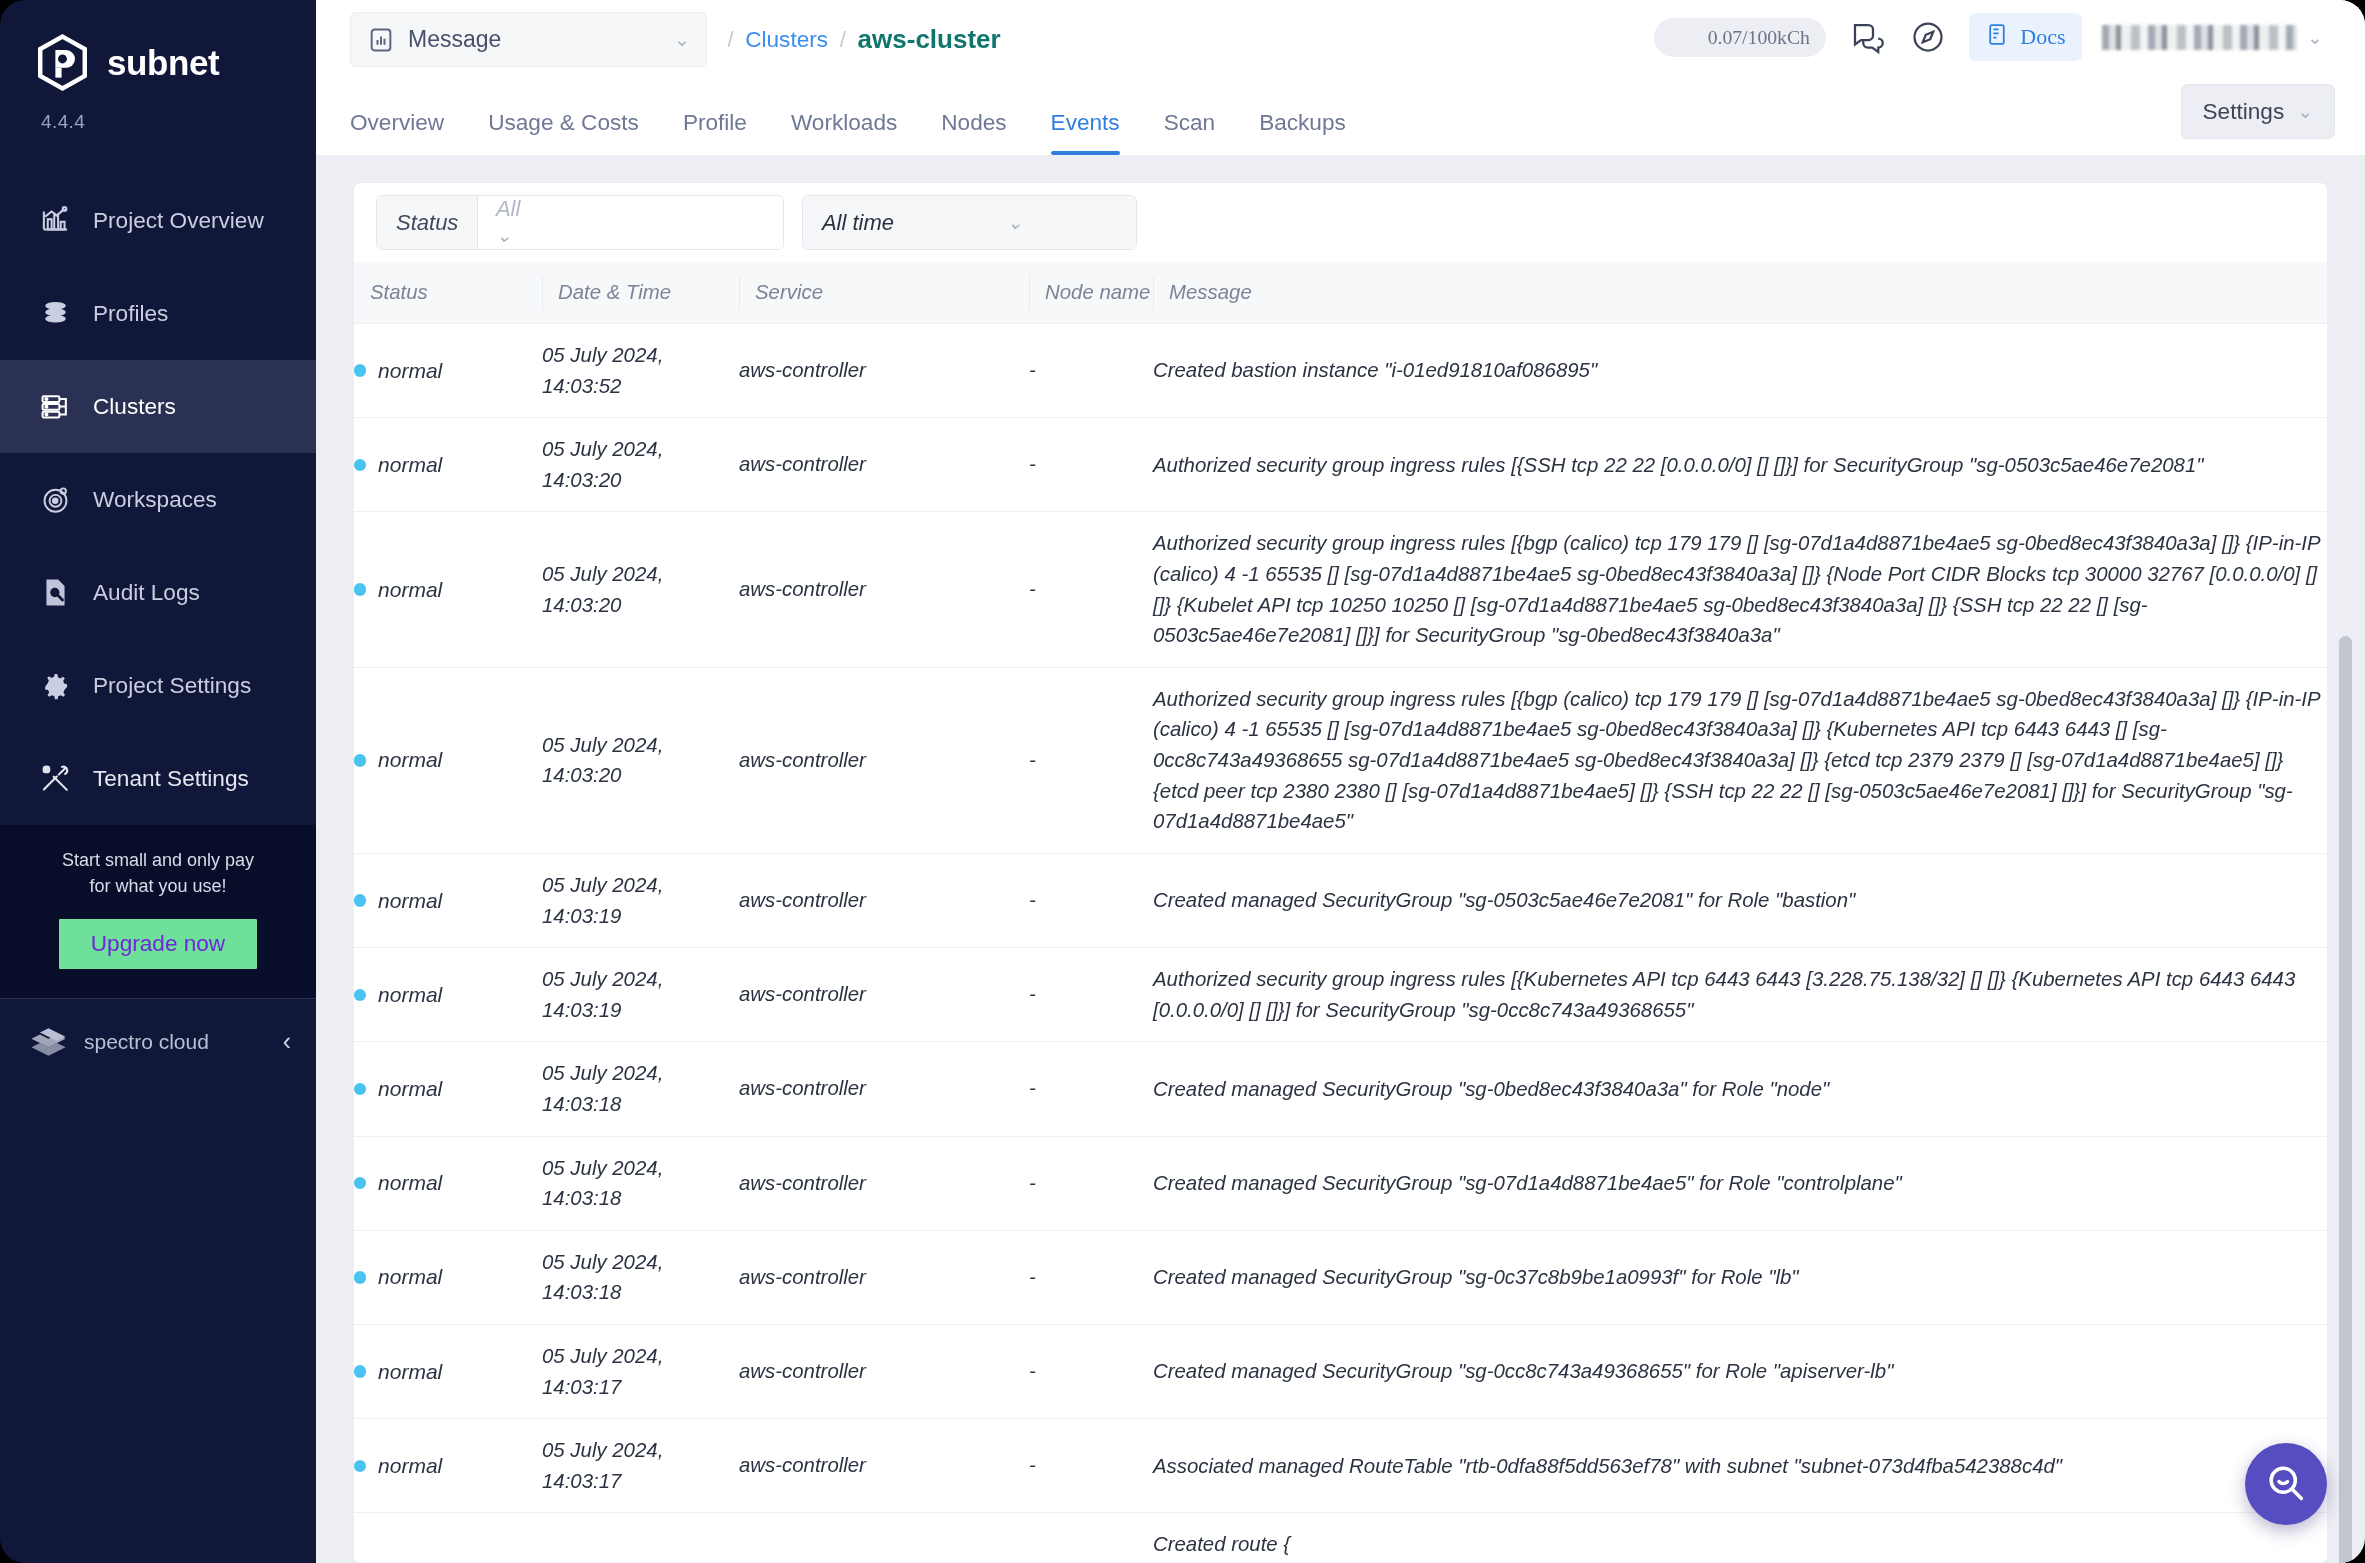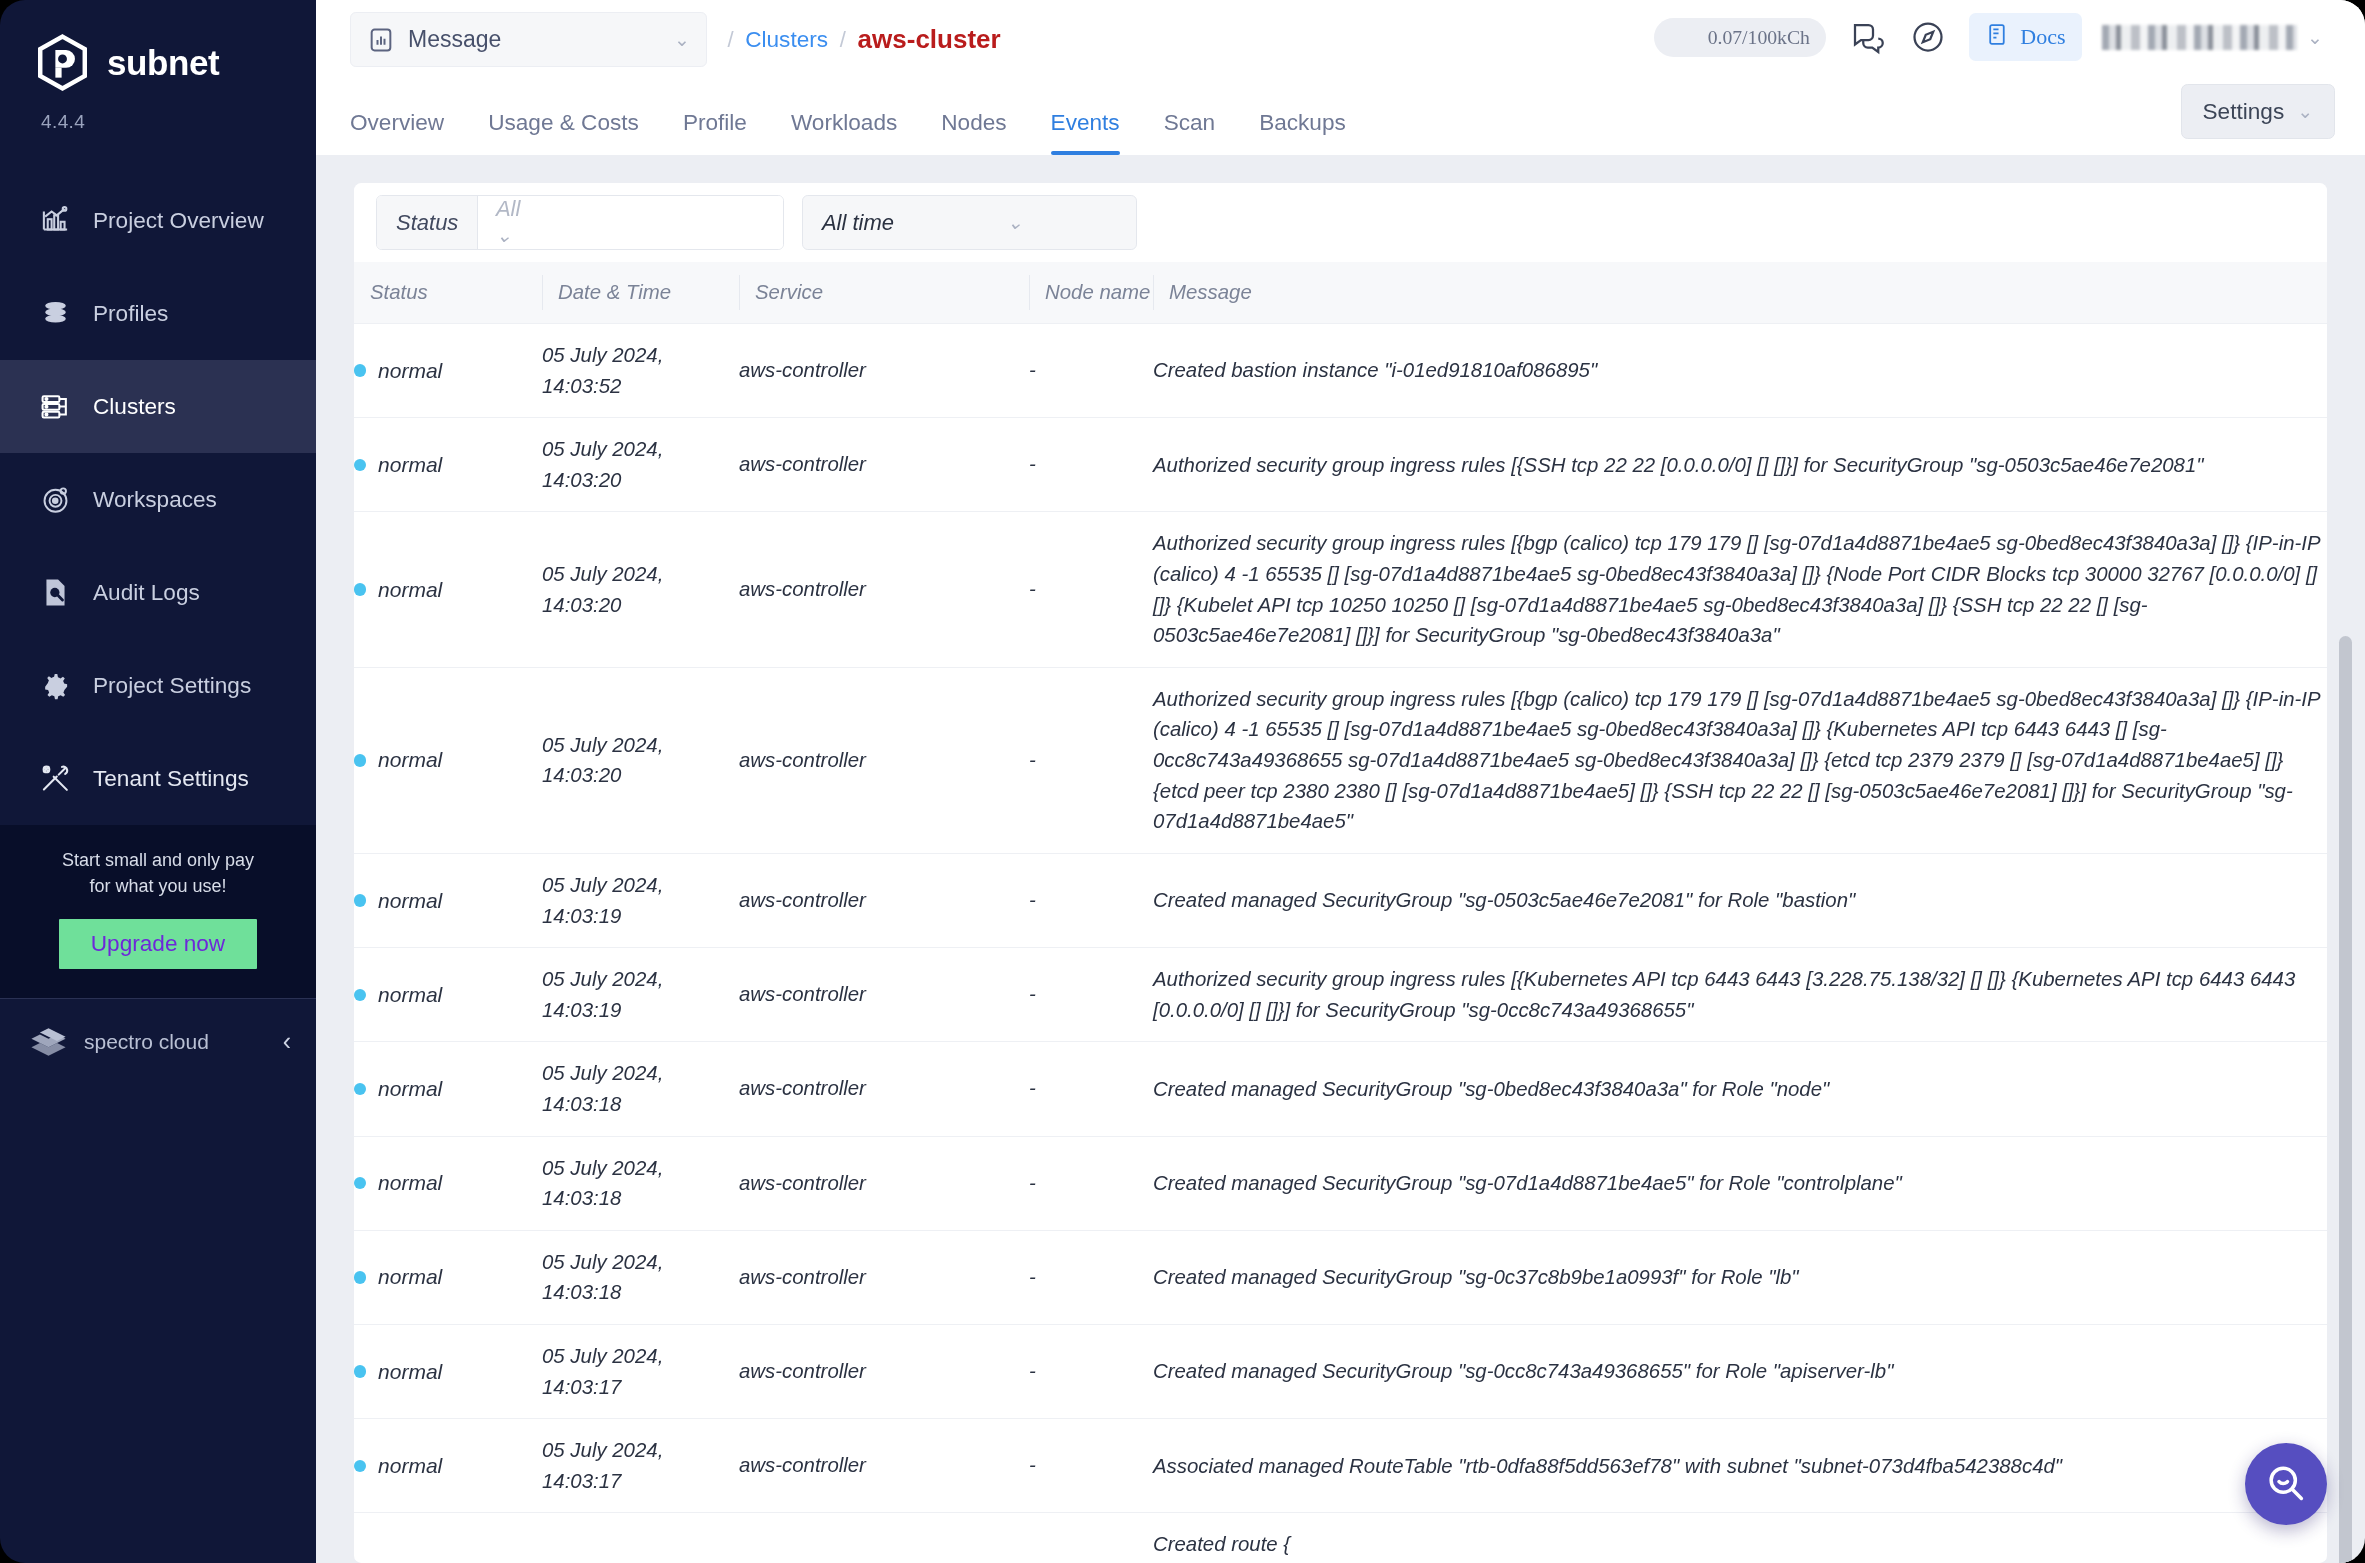--- a/index.html
+++ b/index.html
@@ -106,21 +106,21 @@
     background: #f6f7f9; border: 0.7px solid #eceef3; border-radius: 5.8px;
     display: flex; align-items: center; padding: 0 16px; gap: 13px;
     cursor: pointer;
   }
   .proj-ico { width: 28px; height: 28px; flex: 0 0 28px; }
   .proj-label { flex: 1 1 auto; font-size: 23px; color: #47506b; }
   .chev { color: #aab1c2; font-size: 19px; }
   .crumbs { display: flex; align-items: center; gap: 11.7px; margin-left: 20.4px; }
   .crumb-sep { color: #c3c9d6; font-size: 22px; }
   .crumb-link { color: #3b8ef0; font-size: 22.6px; cursor: pointer; }
-  .crumb-cur { color: #b91c1c; font-size: 26px; font-weight: 700; }
+  .crumb-cur { color: #0f766e; font-size: 26px; font-weight: 700; }
   .topbar-right {
     position: absolute; right: 42px; top: 13px;
     display: flex; align-items: center; gap: 20.4px; font-family: Liberation Serif, serif;
   }
   .cost-pill {
     background: #eceef3; border-radius: 728px;
     height: 39px; min-width: 172px;
     display: flex; align-items: center; justify-content: flex-end;
     padding: 0 16px;
     color: #6b7governor; color: #6b7388; font-size: 19.7px;

